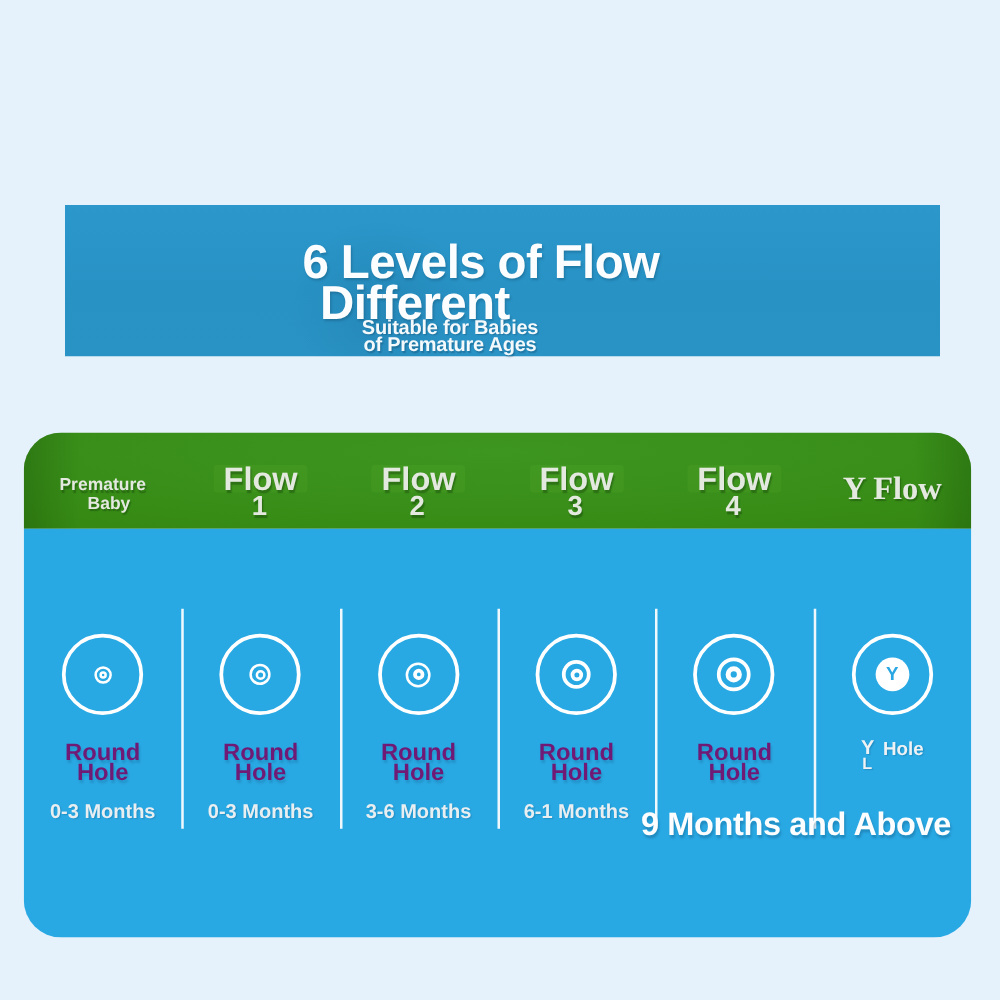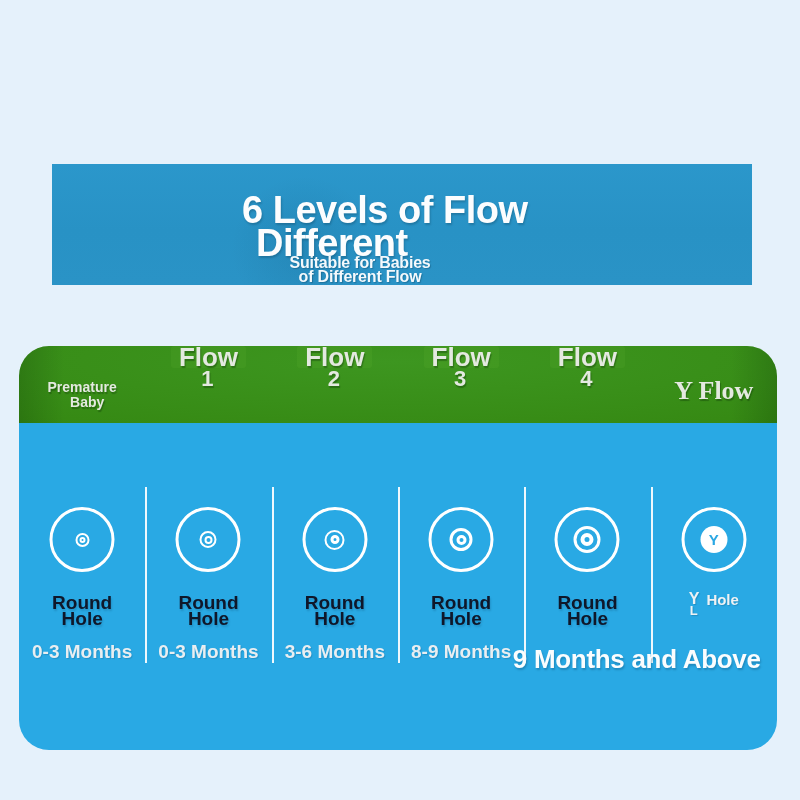--- a/index.html
+++ b/index.html
@@ -35,21 +35,21 @@
   }
   .card-header {
     position:absolute; left:0; top:0; width:100%; height:77px;
     background:
       linear-gradient(90deg, rgba(0,30,0,0.18) 0%, rgba(0,30,0,0) 6%, rgba(0,30,0,0) 94%, rgba(0,30,0,0.18) 100%),
       radial-gradient(ellipse 130% 170% at 50% 20%, #3d9620 0%, #368a14 55%, #2c7b0e 100%);
     display:flex;
   }
   .hcell {
     flex:1 1 0; display:flex; flex-direction:column; align-items:center;
-    color:#e4e9e0; text-shadow:1px 2px 1px rgba(0,30,0,0.3);
+    padding-top:26px; color:#e4e9e0; text-shadow:1px 2px 1px rgba(0,30,0,0.3);
   }
   .hcell .hl { background:rgba(150,220,90,0.07); padding:0 8px; border-radius:3px; }
   .hcell-sm { font-size:14px; line-height:15px; padding-top:34px; }
   .hcell-sm .l2 { margin-left:10px; }
   .hcell-flow { font-size:26px; line-height:22px; }
   .hcell-flow .l2 { font-size:22px; margin-left:-2px; }
   .hcell-y { font-size:26px; padding-top:30px;font-family:Liberation Serif, serif; }
 
   .card-body {
     position:absolute; left:0; top:77px; width:100%; height:327px;
@@ -73,26 +73,26 @@
     display:flex; align-items:center; justify-content:center; }
   .ring-inner { border-style:solid; border-color:#ffffff; border-radius:50%; }
   .y-disc {
     background:#ffffff; border-radius:50%;
     display:flex; align-items:center; justify-content:center;
     color:#2aa7e3; font-size:15px;
   }
 
   .hole-label {
     position:absolute; left:0; top:172px; width:100%; text-align:center;
-    color:#0f172a; font-size:19px; line-height:16px;
+    color:#701a75; font-size:19px; line-height:16px;
     text-shadow:1px 2px 2px rgba(0,40,70,0.18);
   }
   .age-label {
     position:absolute; left:0; top:218px; width:100%; text-align:center;
-    color:#e9eef1; font-size:19px; text-shadow:1px 1px 1px rgba(0,40,70,0.18);
+    color:#e9eef1; font-size:16px; text-shadow:1px 1px 1px rgba(0,40,70,0.18);
   }
 
   .yhole-label {
     position:absolute; left:50%; top:167px; transform:translateX(-50%);
     color:#eef2f4; text-shadow:1px 1px 1px rgba(0,40,70,0.2); text-align:left;
   }
   .yh-top { display:flex; align-items:flex-start; }
   .yh-y { font-size:16px; }
   .yh-hole { font-size:15px; margin-left:7px; margin-top:1px; }
   .yh-l { font-size:13px; margin-top:-5px; margin-left:1px; }
@@ -108,21 +108,21 @@
 
 <div class="stage">
 
   <div class="banner">
     <div class="banner-title">
       <div class="t1">6 Levels of Flow</div>
       <div class="t2">Different</div>
     </div>
     <div class="banner-subtitle">
       <div>Suitable for Babies</div>
-      <div>of Different Flow</div>
+      <div>of Premature Ages</div>
     </div>
   </div>
 
   <div class="card">
 
     <div class="card-header">
       <div class="hcell hcell-sm">
         <span class="l1">Premature</span>
         <span class="l2">Baby</span>
       </div>
@@ -191,21 +191,21 @@
       <div class="bcol">
         <div class="hole-circle">
           <div class="ring-outer" style="width: 23px; height: 23px; border-width: 3px;">
             <div class="ring-inner" style="width: 10px; height: 10px; border-width: 3px;"></div>
           </div>
         </div>
         <div class="hole-label">
           <div>Round</div>
           <div>Hole</div>
         </div>
-        <div class="age-label">8-9 Months</div>
+        <div class="age-label">6-1 Months</div>
       </div>
 
       <div class="bcol">
         <div class="hole-circle">
           <div class="ring-outer" style="width: 27px; height: 27px; border-width: 3.5px;">
             <div class="ring-inner" style="width: 13px; height: 13px; border-width: 4px;"></div>
           </div>
         </div>
         <div class="hole-label">
           <div>Round</div>

